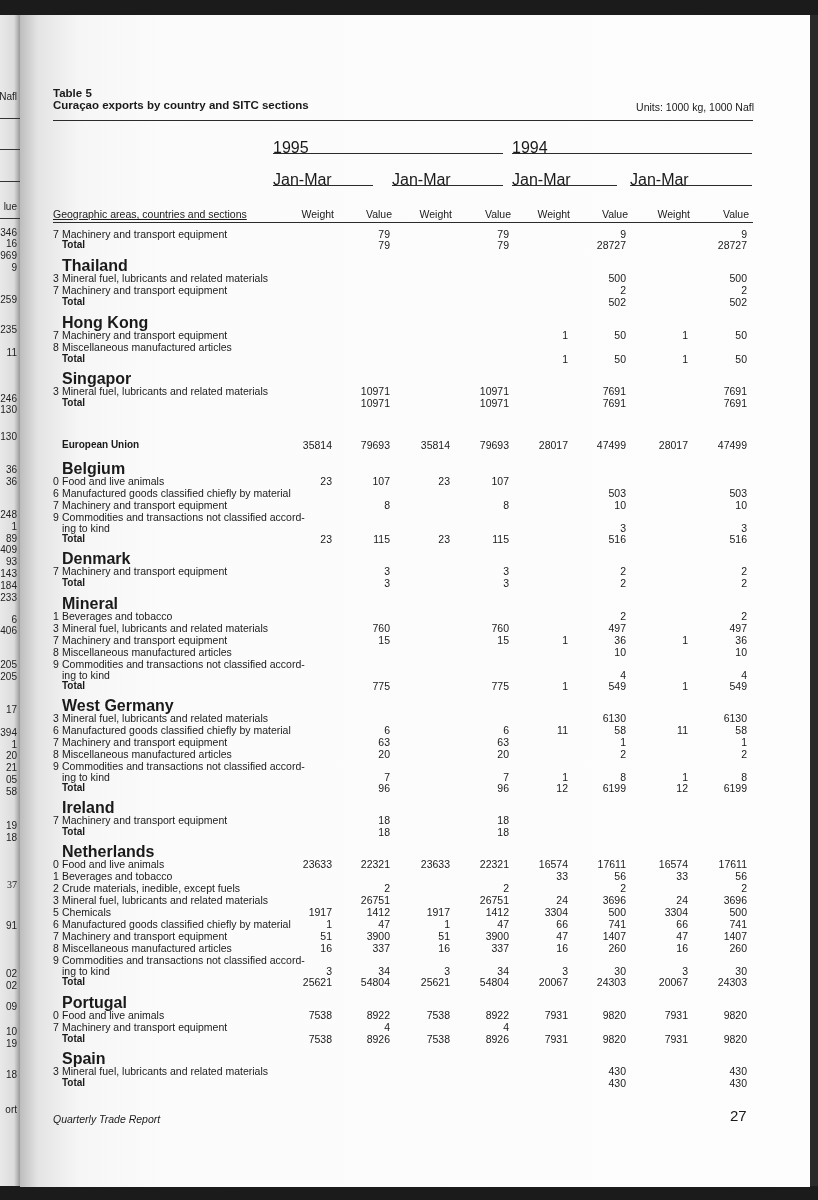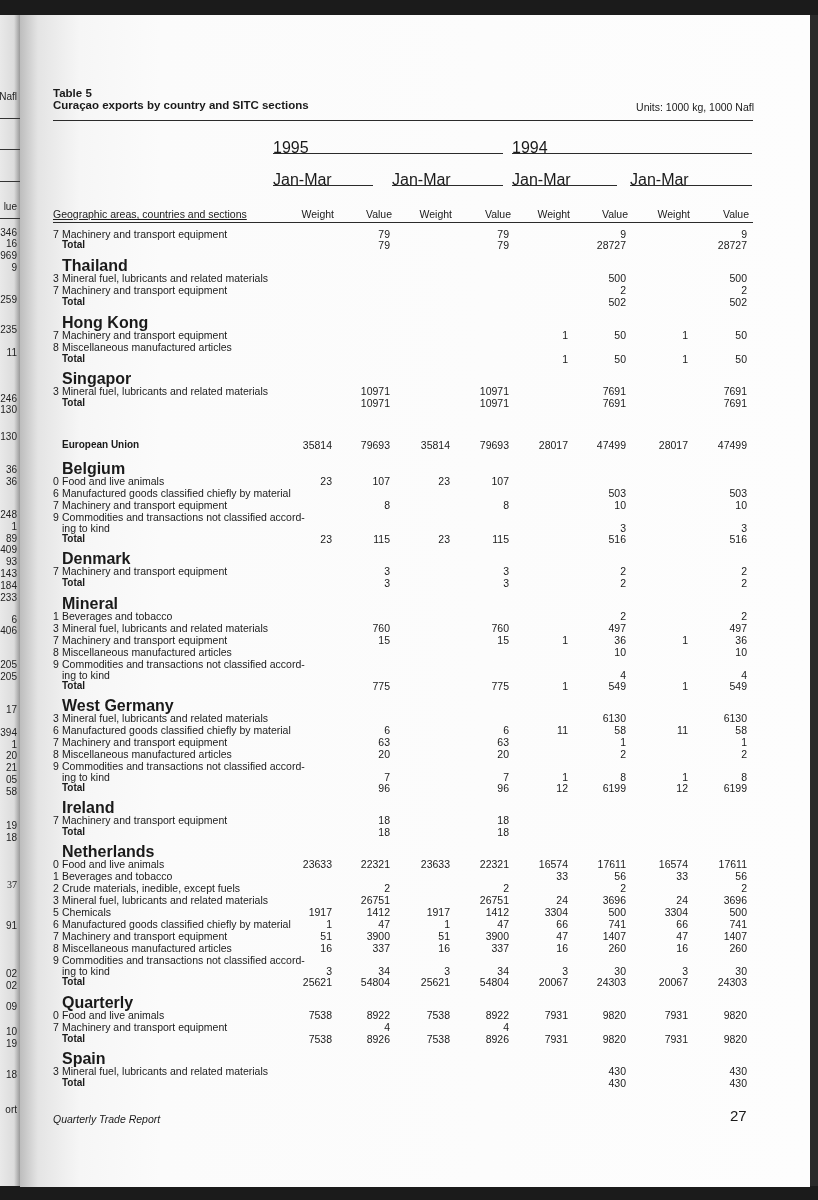--- a/index.html
+++ b/index.html
@@ -792,21 +792,21 @@
         <span class="v c1">54804</span>
         <span class="v c2">25621</span>
         <span class="v c3">54804</span>
         <span class="v c4">20067</span>
         <span class="v c5">24303</span>
         <span class="v c6">20067</span>
         <span class="v c7">24303</span>
       </div>
       <div class="row" style="top: 982px;">
         <span class="code"></span>
-        <span class="label country">Quarterly</span>
+        <span class="label country">Portugal</span>
         <span class="v c0"></span>
         <span class="v c1"></span>
         <span class="v c2"></span>
         <span class="v c3"></span>
         <span class="v c4"></span>
         <span class="v c5"></span>
         <span class="v c6"></span>
         <span class="v c7"></span>
       </div>
       <div class="row" style="top: 994px;">

